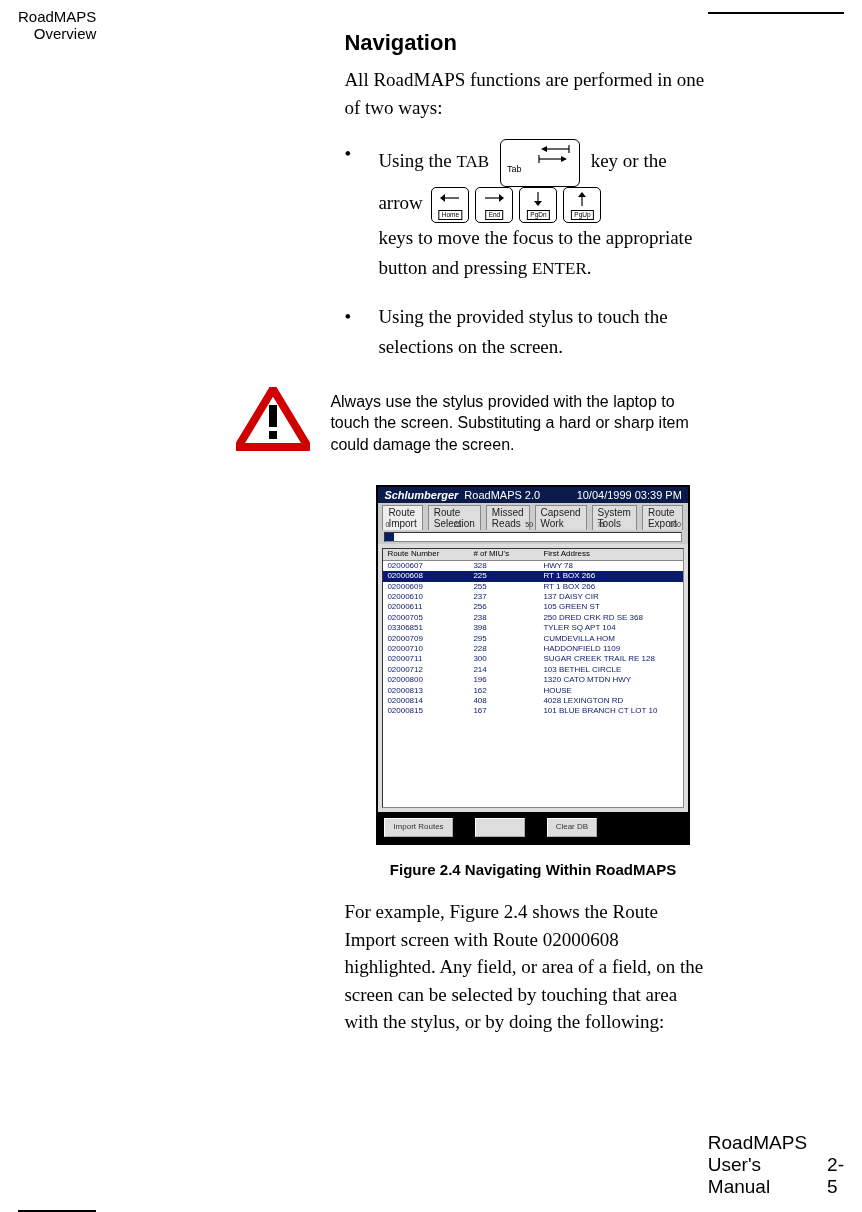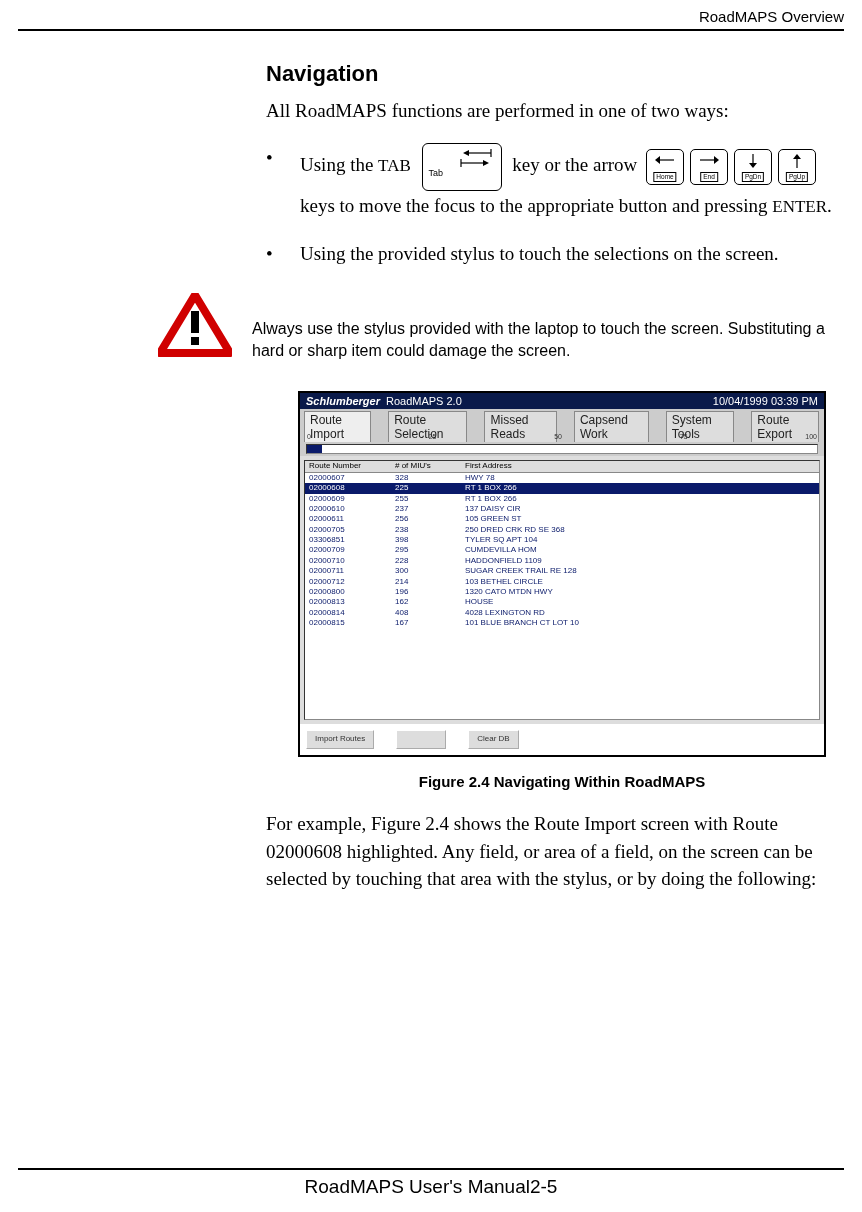--- a/index.html
+++ b/index.html
@@ -8,21 +8,21 @@
     width: 862px;
     height: 1212px;
     position: relative;
     background: #fff;
     color: #000;
   }
   .page {
     padding: 0 18px;
     height: 100%;
     display: flex;
-    flex-direction: column;
+    flex-direction: row;
   }
   .header {
     text-align: right;
     font-size: 15px;
     padding: 8px 0 4px 0;
     border-bottom: 2px solid #000;
     font-family: Arial, Helvetica, sans-serif;
   }
   .content {
     flex: 1;
@@ -141,23 +141,23 @@
     display: flex;
     justify-content: space-between;
     align-items: center;
     padding: 2px 6px;
     font-size: 11px;
   }
   .titlebar .left { display: flex; align-items: center; gap: 6px; }
   .titlebar .left b { font-style: italic; }
   .tabs-row {
     display: flex;
-    gap: 16px;
+    gap: 4px;
     background: #ccc;
-    font-size: 12px;
+    font-size: 10px;
     padding: 2px 4px 0 4px;
     color: #222;
   }
   .tabs-row .tab {
     border: 1px solid #888;
     border-bottom: none;
     padding: 1px 5px;
     background: #ddd;
     margin-right: 1px;
   }
@@ -188,21 +188,21 @@
   .trow { display: flex; font-size: 8px; line-height: 1.3; color: #0a1a6a; }
   .trow.header-r { background: #ddd; color: #000; border-bottom: 1px solid #888; font-weight: normal; }
   .trow.sel { background: #0a1a6a; color: #fff; }
   .c1 { width: 90px; padding-left: 4px; }
   .c2 { width: 70px; }
   .c3 { flex: 1; }
   .btn-row {
     display: flex;
     gap: 22px;
     padding: 6px;
-    background: #ffffff;
+    background: #000000;
   }
   .wbtn {
     border: 1px outset #fff;
     background: #ddd;
     font-size: 8px;
     padding: 4px 8px;
     color: #333;
     min-width: 50px;
     text-align: center;
     line-height: 1.1;

